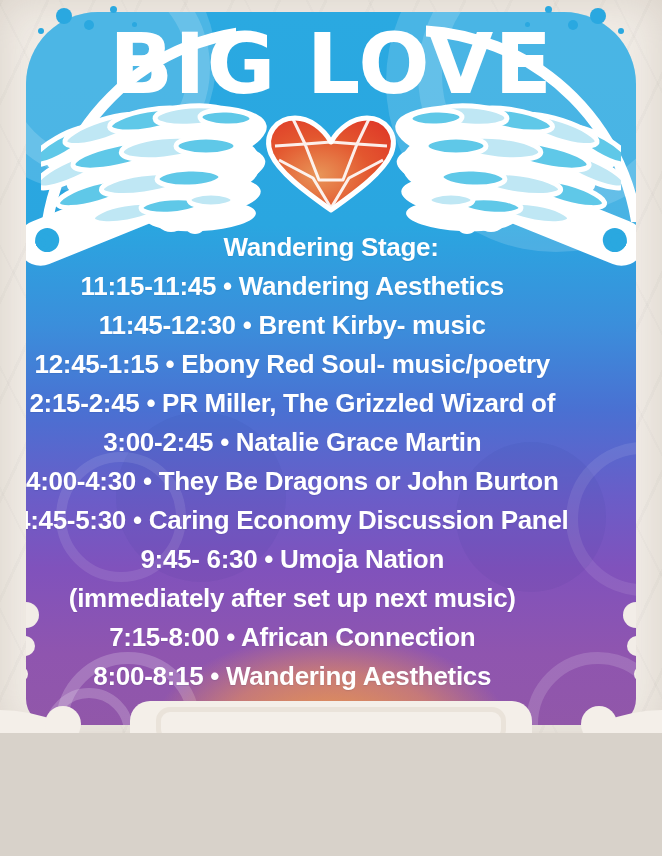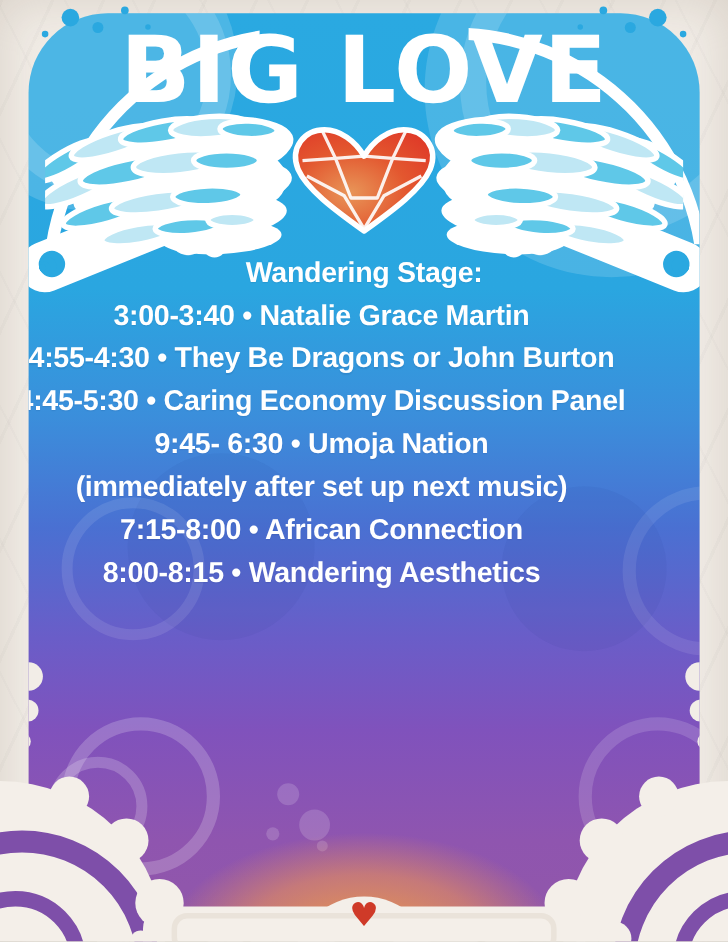--- a/index.html
+++ b/index.html
@@ -1,17 +1,17 @@
 <!DOCTYPE html>
 <html><head>
 <meta charset="utf-8">
 <style>
   html,body{margin:0;padding:0;background:#d8d2ca;}
   .page{
-    position:relative;width:662px;height:856px;overflow:hidden;
+    position:relative;width:662px;height:733px;overflow:hidden;
     background:#f2ede7;
     font-family:"Liberation Sans",sans-serif;
     box-shadow:inset 0 0 46px rgba(150,138,118,.28);
   }
   .paper-texture{
     position:absolute;inset:0;pointer-events:none;z-index:0;
     background:
       repeating-linear-gradient(115deg, rgba(0,0,0,.018) 0 3px, rgba(255,255,255,0) 3px 42px),
       repeating-linear-gradient(63deg, rgba(0,0,0,.014) 0 2px, rgba(255,255,255,0) 2px 55px);
   }
@@ -234,22 +234,26 @@
         <path d="M328 21 L316 46 L346 48"></path>
         <path d="M238 62 L272 80 L290 110"></path>
         <path d="M342 62 L308 80 L290 110"></path>
         <path d="M264 46 L290 44 L316 46 L302 82 L278 82 Z"></path>
       </g>
     </svg>
 
     <div class="schedule">
       <span class="heading">Wandering Stage:</span>
       <div>
-          <span class="line">3:00-3:40 • Natalie Grace Martin</span>
-          <span class="line">4:55-4:30 • They Be Dragons or John Burton</span>
+          <span class="line">11:15-11:45 • Wandering Aesthetics</span>
+          <span class="line">11:45-12:30 • Brent Kirby- music</span>
+          <span class="line">12:45-1:15 • Ebony Red Soul- music/poetry</span>
+          <span class="line">2:15-2:45 • PR Miller, The Grizzled Wizard of</span>
+          <span class="line">3:00-2:45 • Natalie Grace Martin</span>
+          <span class="line">4:00-4:30 • They Be Dragons or John Burton</span>
           <span class="line">4:45-5:30 • Caring Economy Discussion Panel</span>
           <span class="line">9:45- 6:30 • Umoja Nation</span>
           <span class="line">(immediately after set up next music)</span>
           <span class="line">7:15-8:00 • African Connection</span>
           <span class="line">8:00-8:15 • Wandering Aesthetics</span>
         </div>
     </div>
   </div>
 
   <div class="topdot tdL1"></div>

